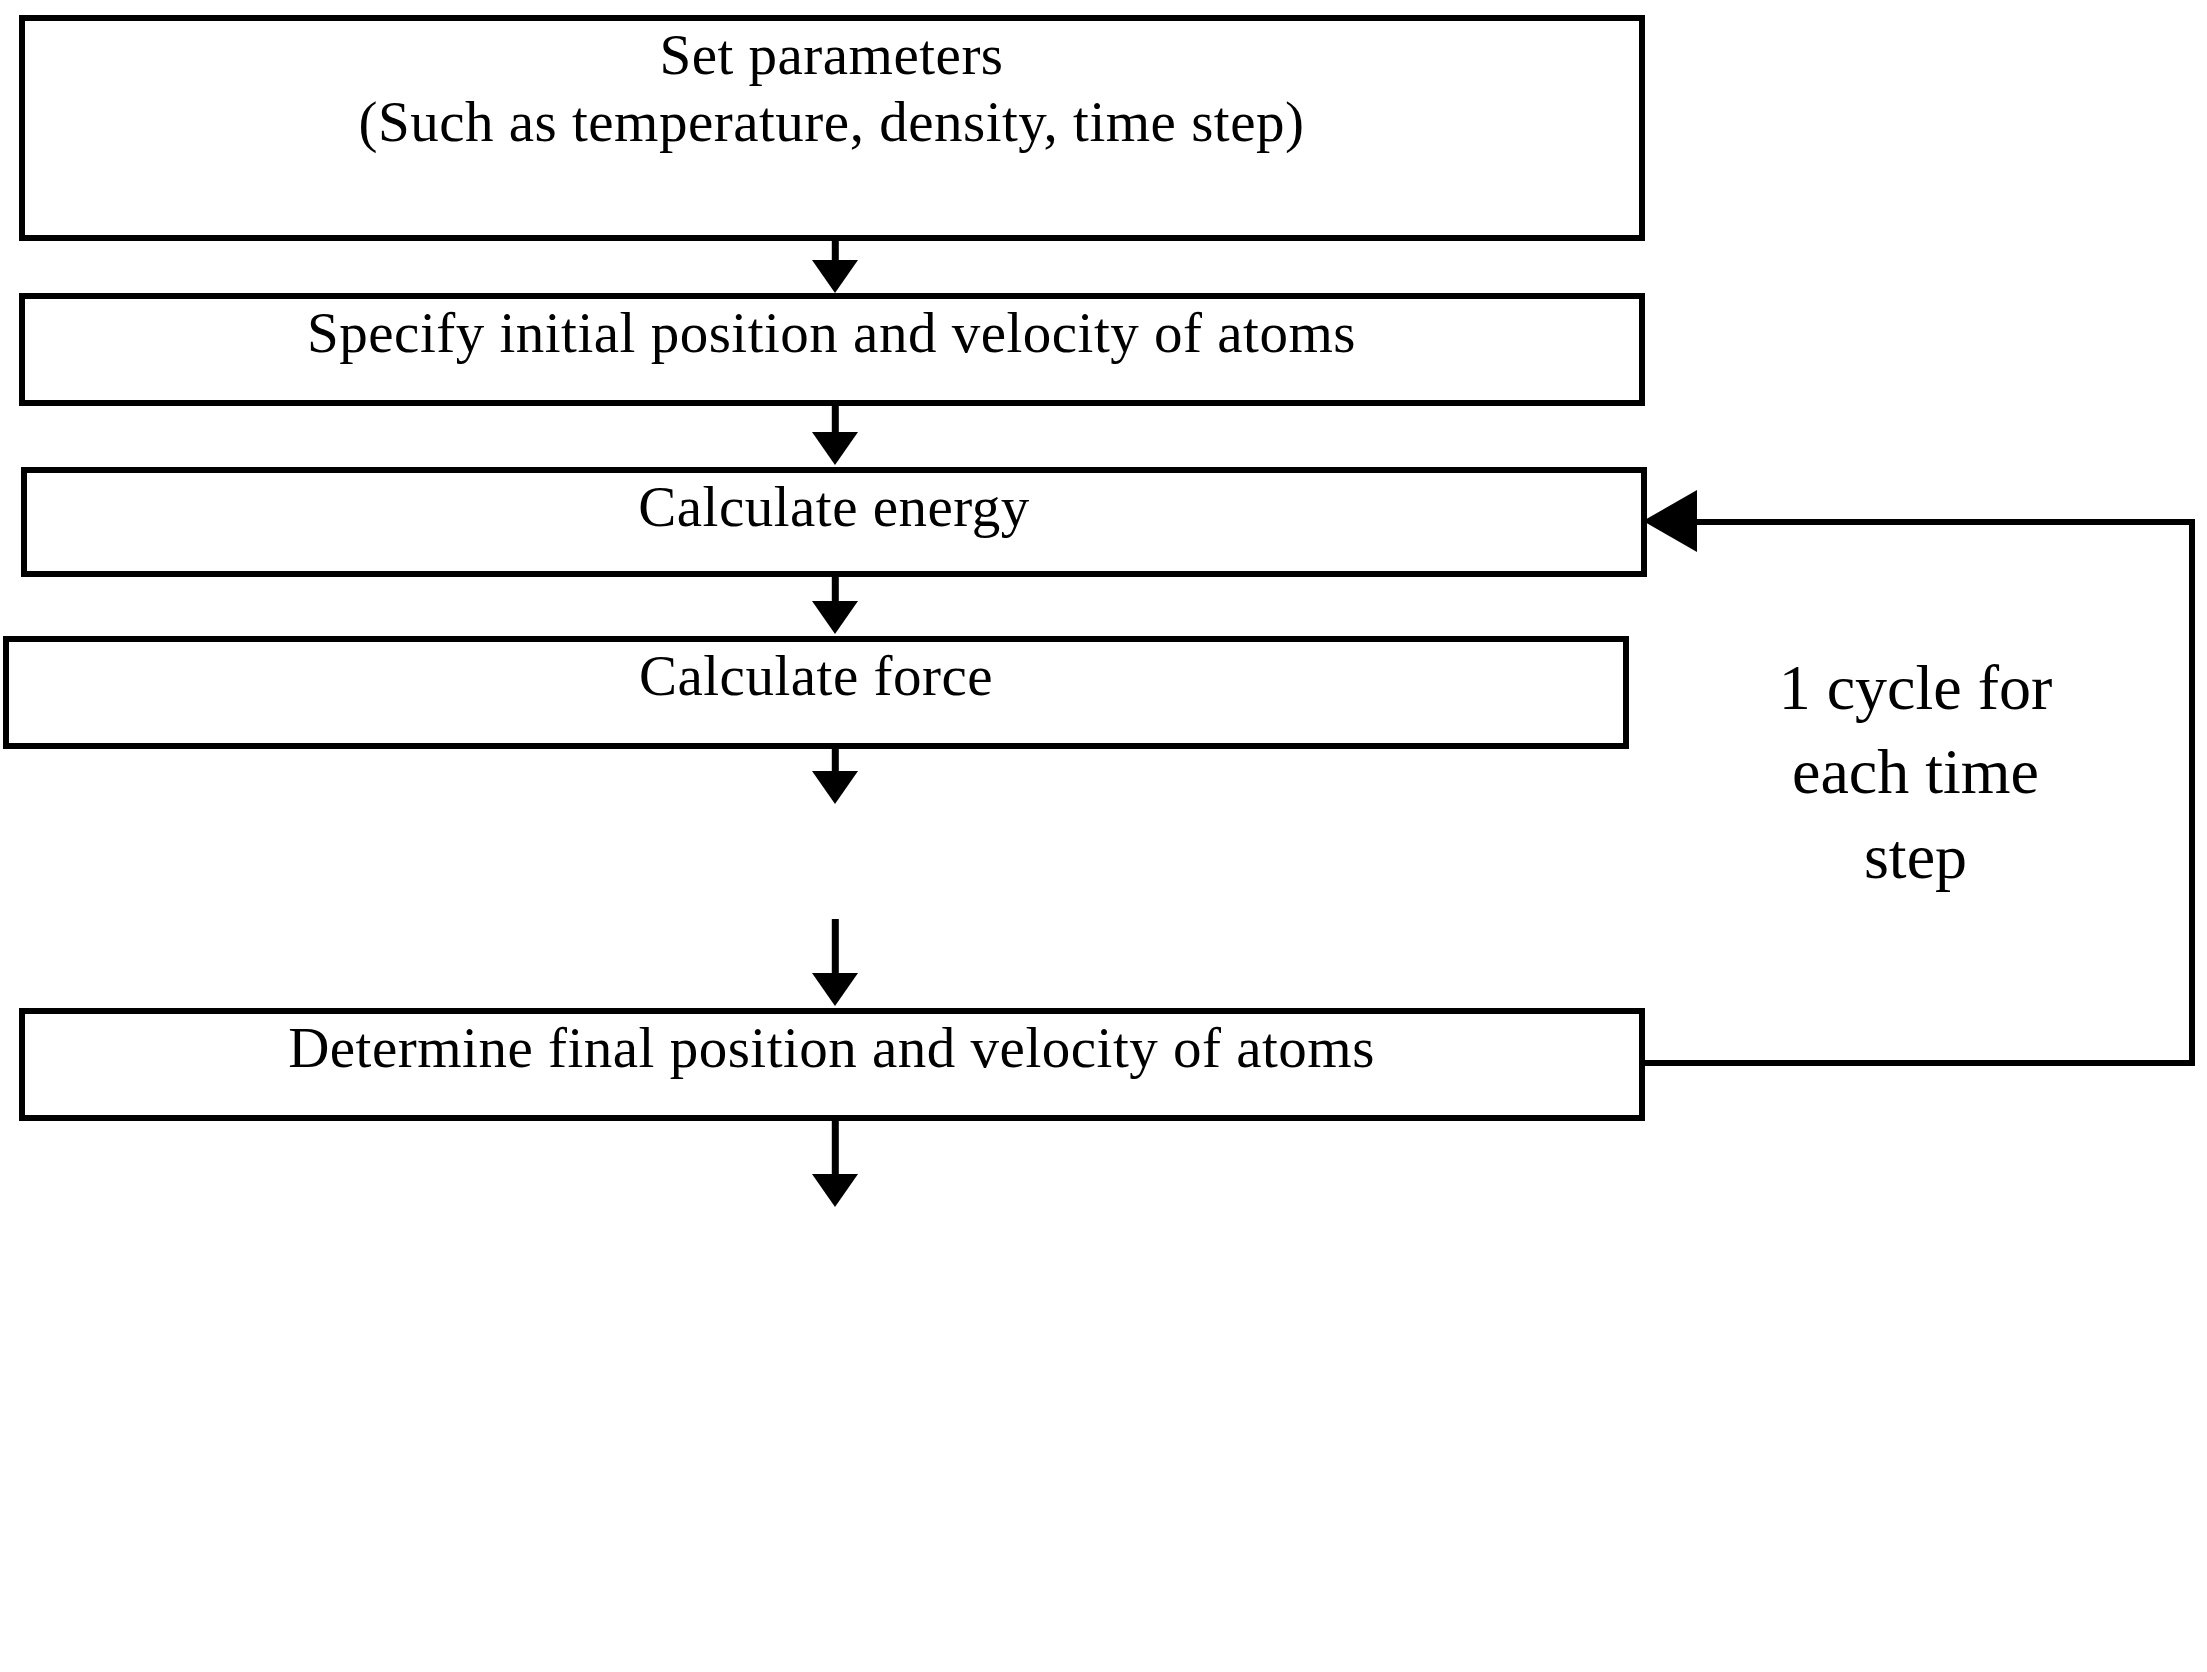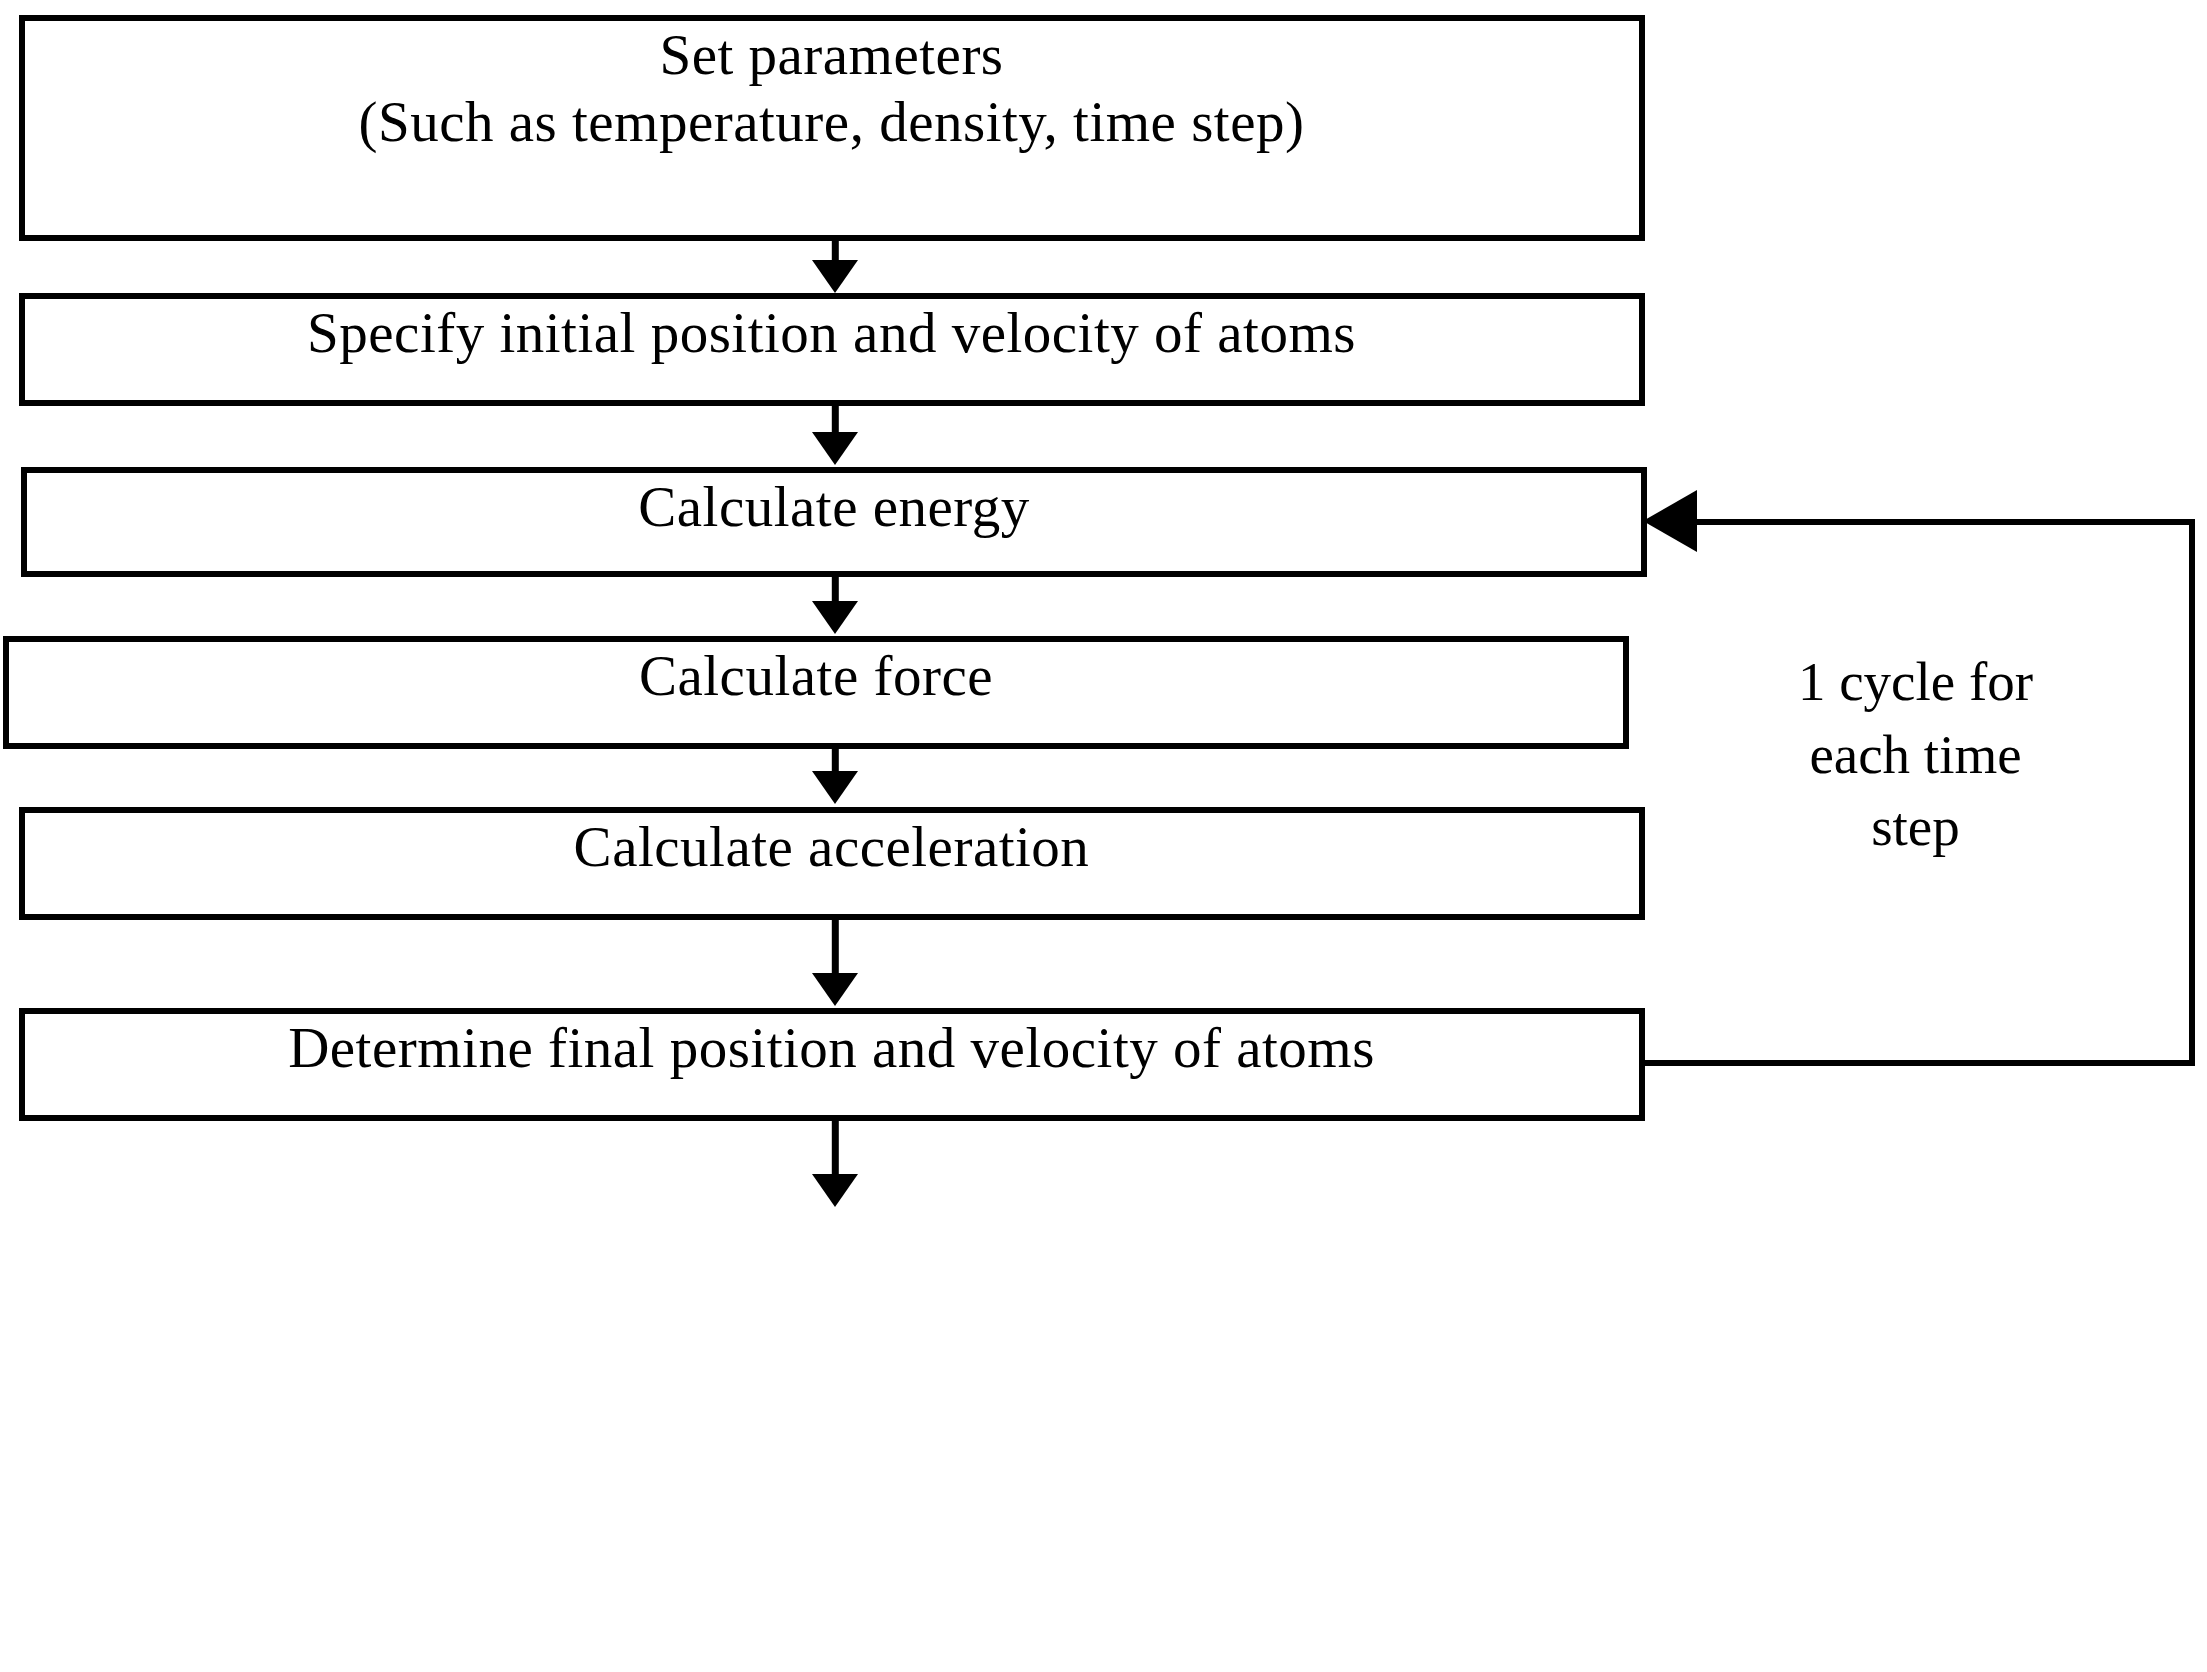--- a/index.html
+++ b/index.html
@@ -79,21 +79,21 @@
     position: absolute;
     width: 0;
     height: 0;
     border-top: 31px solid transparent;
     border-bottom: 31px solid transparent;
     border-right: 54px solid #000000;
   }
   .loop-label {
     position: absolute;
     color: #000000;
-    font-size: 55px;
+    font-size: 64px;
     line-height: 1.32;
     text-align: center;
     white-space: pre-line;
   }
 </style>
 </head>
 <body>
 
 <div id="canvas">
 
@@ -127,23 +127,20 @@
 
   <div class="flow-box" style="left:3px; top:636px; width:1626px; height:113px;">
     <span class="box-label">Calculate  force</span>
   </div>
 
   <div class="connector" style="left:835px; top:748px; height:58px;">
     <span class="stem" style="height:27px;"></span>
     <span class="head" style="top:23px;"></span>
   </div>
 
-  <div class="flow-box" style="left:18.5px; top:807px; width:1626px; height:113px;">
-    <span class="box-label">Calculate  acceleration</span>
-  </div>
 
   <div class="connector" style="left:835px; top:919px; height:89px;">
     <span class="stem" style="height:57px;"></span>
     <span class="head" style="top:54px;"></span>
   </div>
 
   <div class="flow-box" style="left:18.5px; top:1008px; width:1626px; height:113px;">
     <span class="box-label">Determine final position and velocity of atoms</span>
   </div>
 

